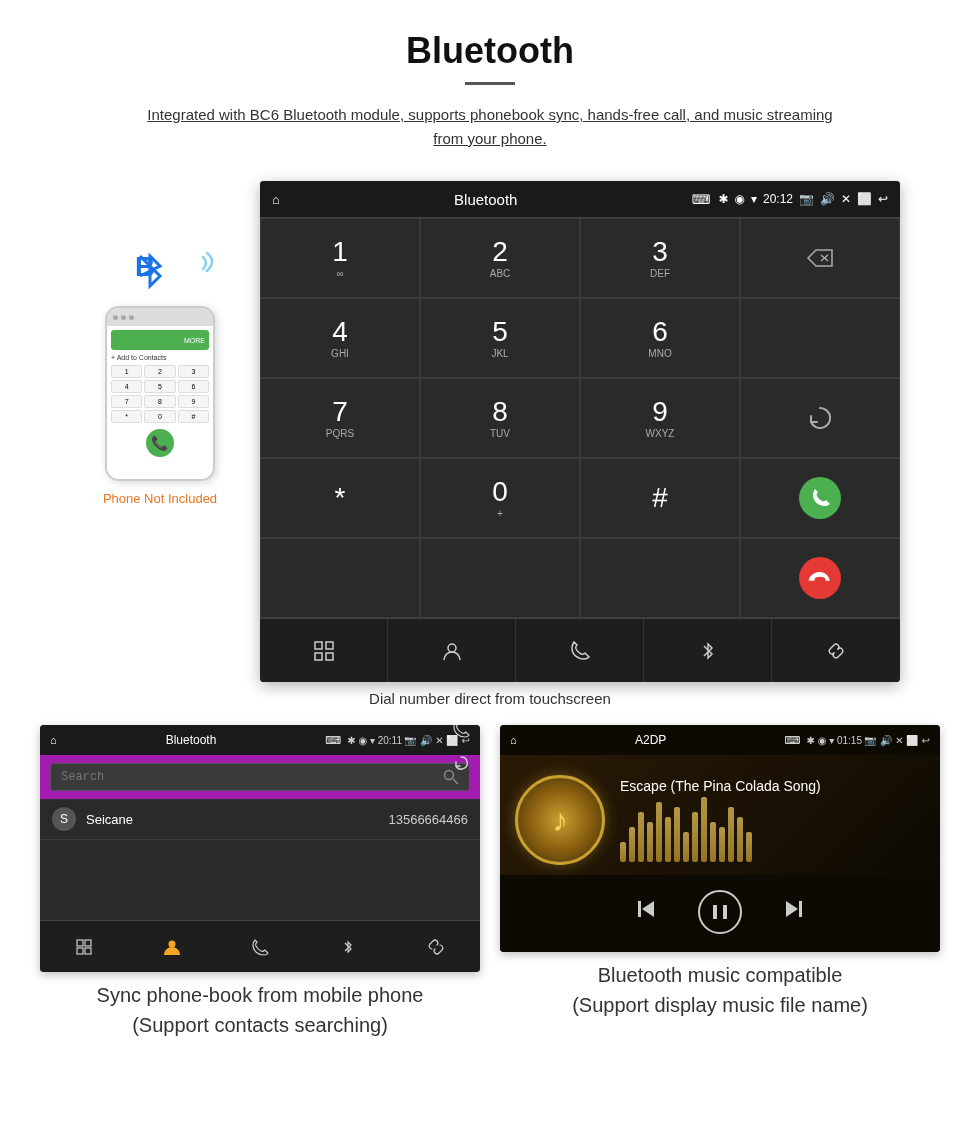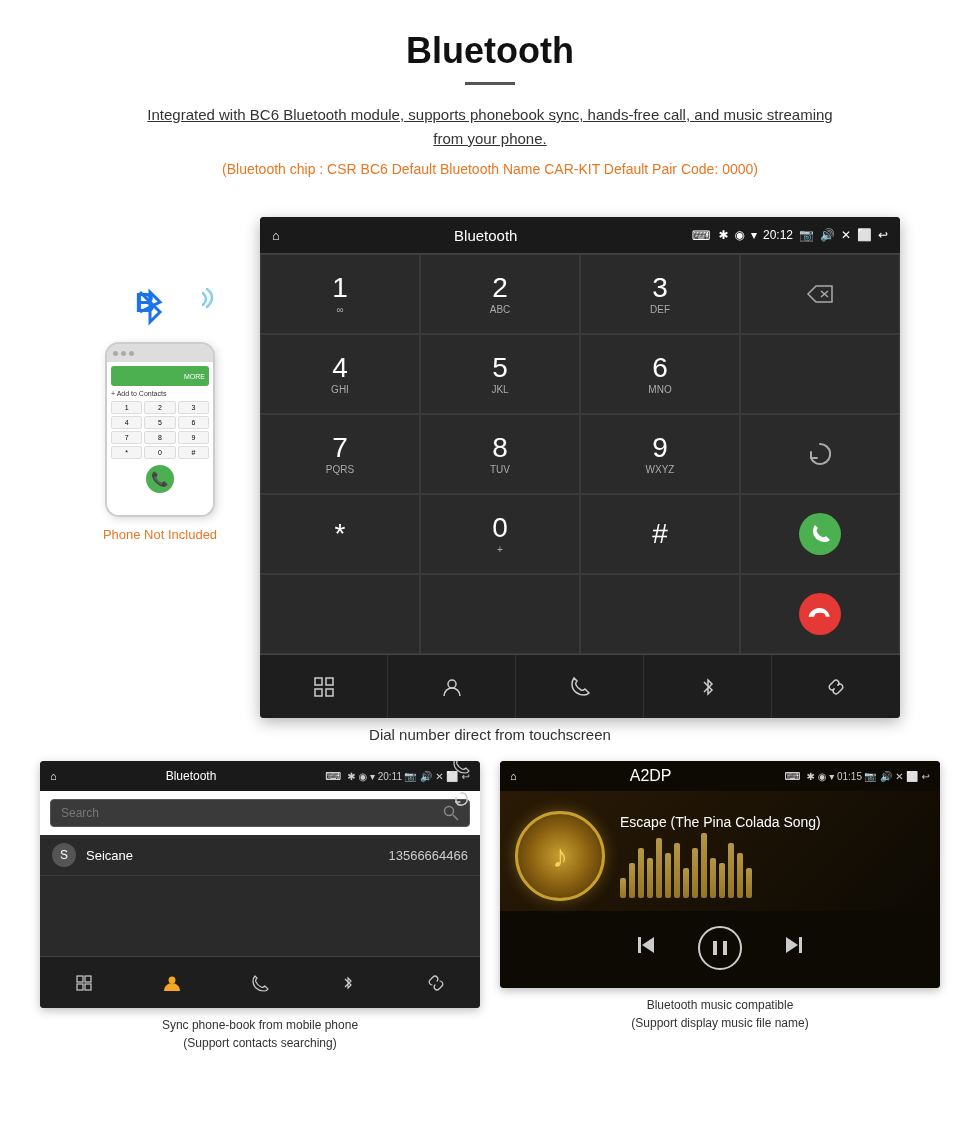--- a/index.html
+++ b/index.html
@@ -269,21 +269,22 @@
       align-items: center;
       padding: 0 10px;
       color: #fff;
       font-size: 11px;
       gap: 6px;
     }
     .small-status-title { flex: 1; text-align: center; font-size: 12px; }
 
     .pb-search-bar {
       padding: 8px 10px;
-      background: #ffffff;
+      background: #a21caf;
+      font-family: Liberation Mono, monospace;
     }
     .pb-search-input {
       width: 100%;
       background: #3a3a3a;
       border: 1px solid #555;
       border-radius: 4px;
       padding: 5px 10px;
       color: #ccc;
       font-size: 12px;
       display: flex;
@@ -320,21 +321,21 @@
       align-items: center;
       justify-content: center;
       color: #ccc;
       font-size: 18px;
       cursor: pointer;
     }
     .pb-tool-btn.active { color: #f5a623; }
 
     .bottom-caption {
       text-align: center;
-      font-size: 12px;
+      font-size: 20px;
       color: #333;
       margin-top: 8px;
       line-height: 1.5;
     }
 
     
     .music-screen {
       width: 100%;
       background: #1a1008;
       border-radius: 4px;
@@ -344,21 +345,21 @@
     .music-status-bar {
       background: #0d0a04;
       height: 30px;
       display: flex;
       align-items: center;
       padding: 0 10px;
       color: #fff;
       font-size: 11px;
       gap: 6px;
     }
-    .music-status-title { flex: 1; text-align: center; font-size: 16px; }
+    .music-status-title { flex: 1; text-align: center; font-size: 12px; }
 
     .music-content {
       display: flex;
       align-items: center;
       padding: 20px 15px 10px;
       gap: 15px;
       background: linear-gradient(135deg, #2a1a05 0%, #0d0a04 100%);
     }
     .music-album-art {
       width: 90px; height: 90px;
@@ -411,21 +412,20 @@
       font-size: 18px;
     }
   </style>
 </head>
 <body>
 
 <div class="page-header">
   <h1 class="page-title">Bluetooth</h1>
   <div class="title-divider"></div>
   <p class="description">Integrated with BC6 Bluetooth module, supports phonebook sync, hands-free call, and music streaming from your phone.</p>
-  <p class="spec-line">(Bluetooth chip : CSR BC6    Default Bluetooth Name CAR-KIT    Default Pair Code: 0000)</p>
 </div>
 
 <div class="main-screen-container">
 
   <div class="phone-side">
 
     <div style="position:relative; width:110px; height:60px; margin-bottom:5px;">
       <span style="position:absolute; left:30px; top:10px; font-size:28px; color:#1a73e8; font-weight:bold;">B</span>
 
       <svg width="50" height="50" viewBox="0 0 50 50" style="position:absolute; left:20px; top:5px;">

